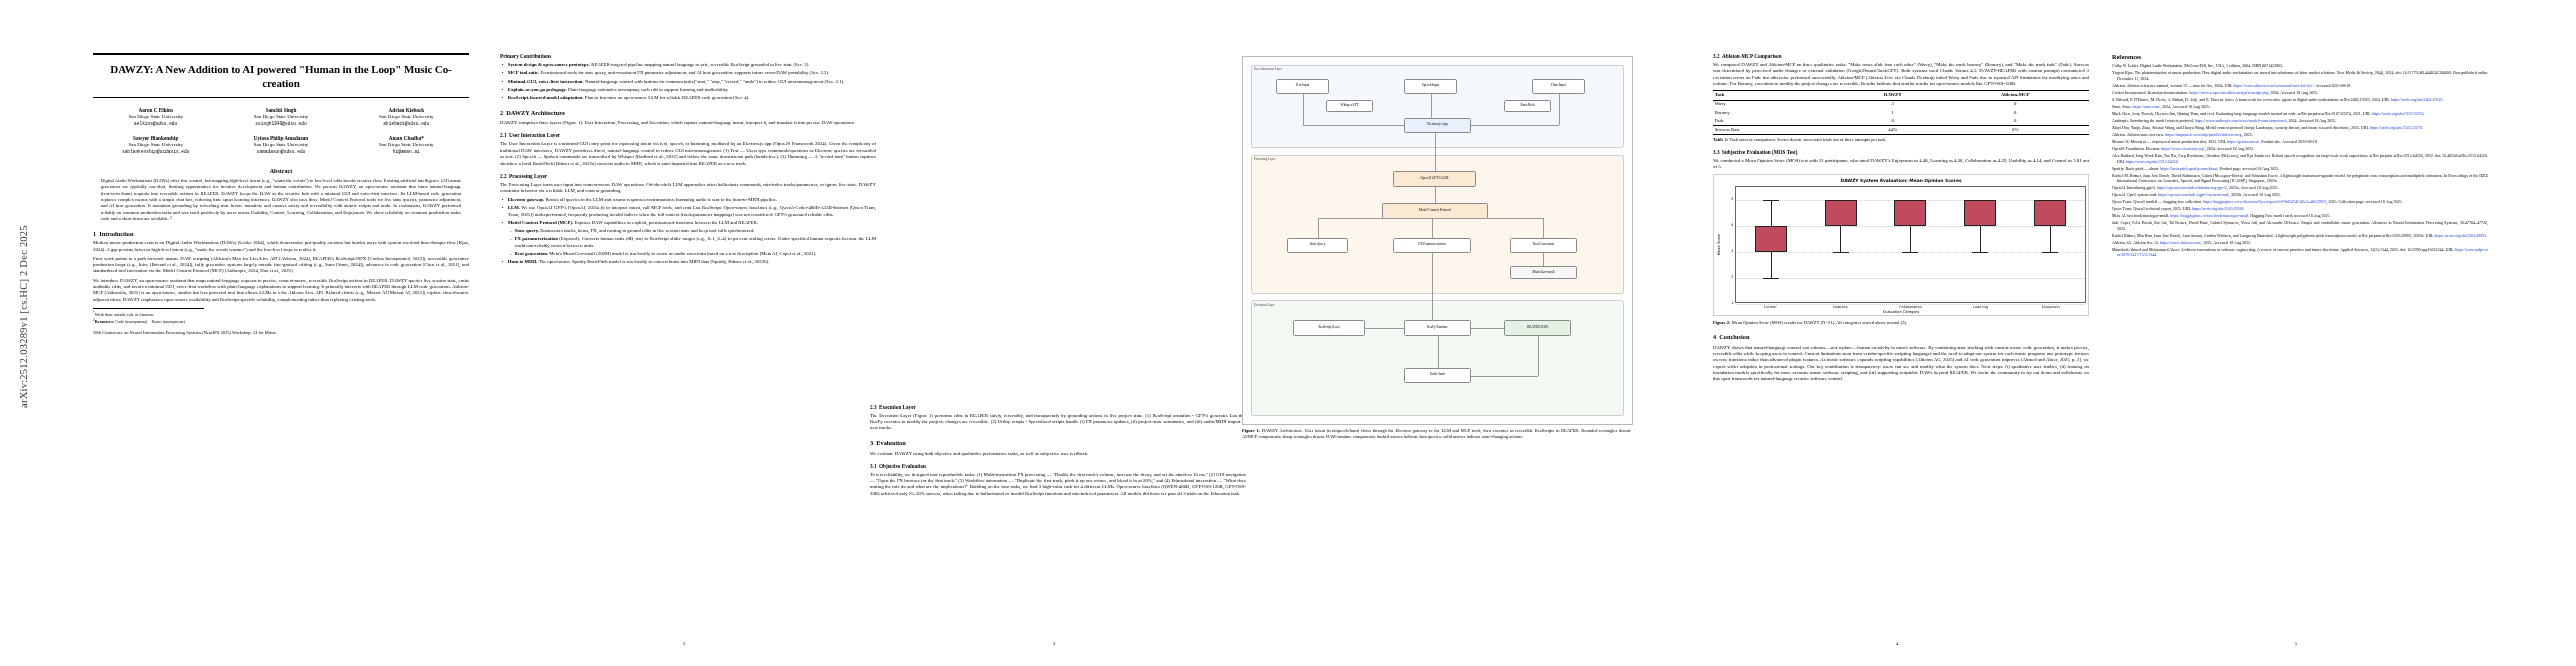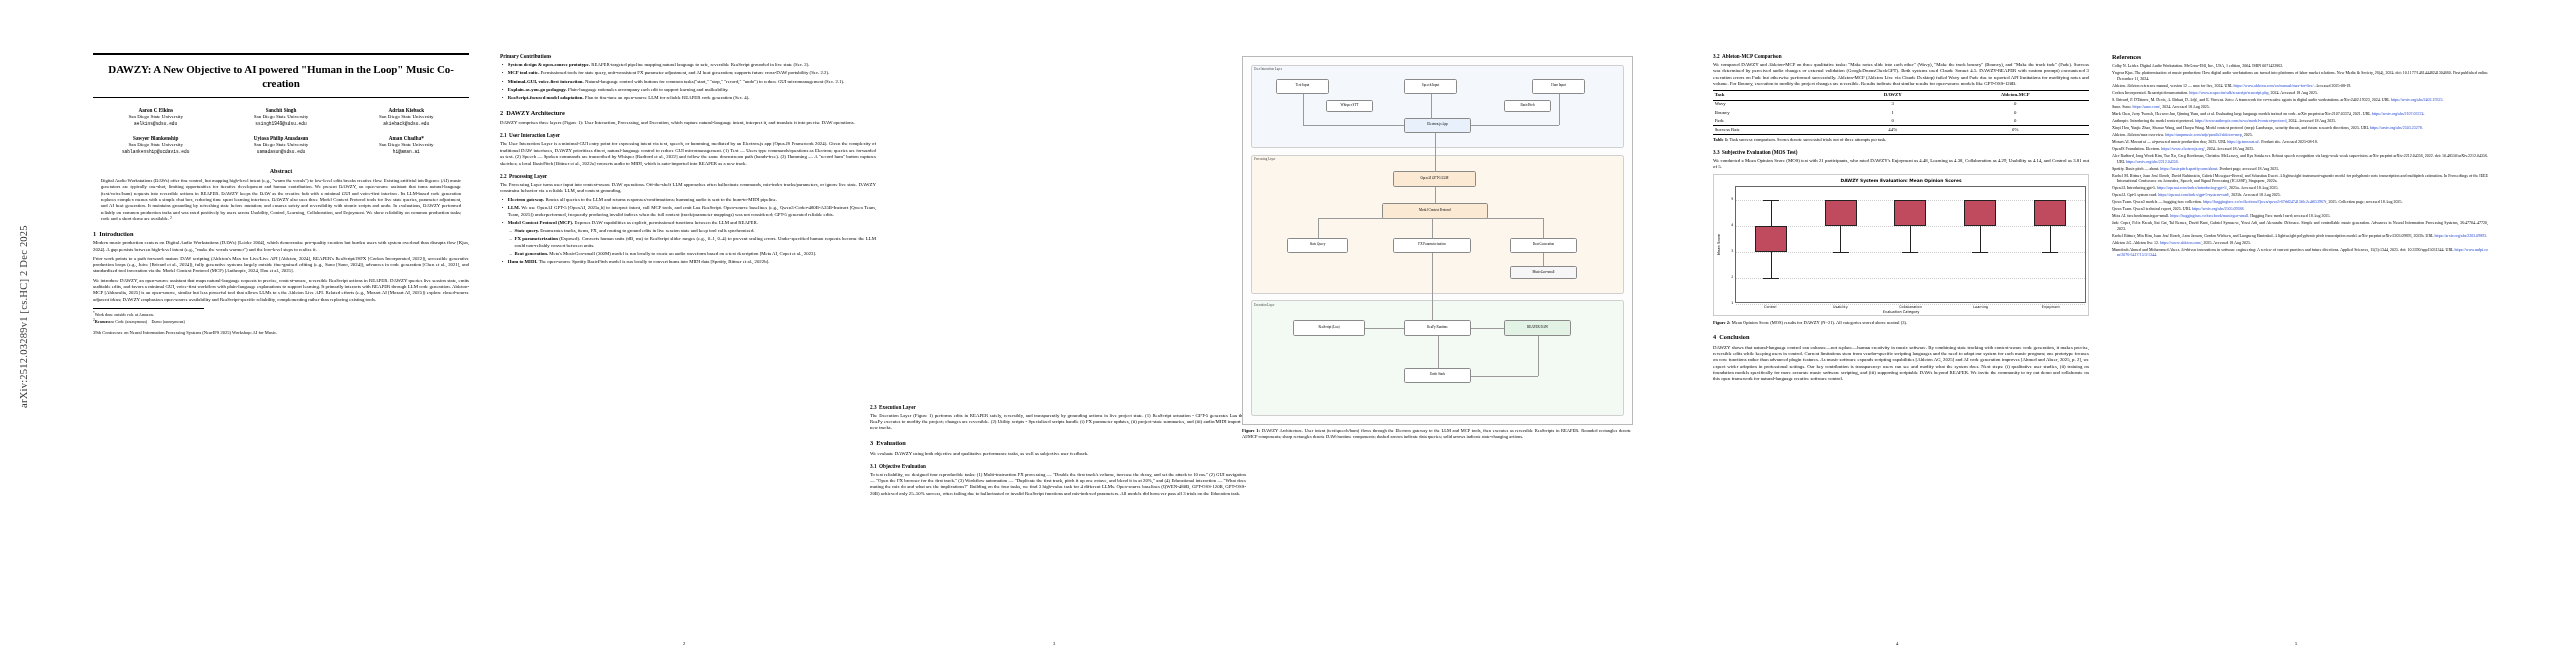--- a/index.html
+++ b/index.html
@@ -109,21 +109,21 @@
 </style>
 </head>
 <body>
 
 <div class="page">
 
   <div class="arxiv-stamp">arXiv:2512.03289v1  [cs.HC]  2 Dec 2025</div>
 
   <div class="col c1">
     <div class="rule-thick"></div>
-    <h1 class="title">DAWZY: A New Objective to AI powered "Human in the Loop" Music Co-creation</h1>
+    <h1 class="title">DAWZY: A New Addition to AI powered "Human in the Loop" Music Co-creation</h1>
     <div class="rule-thin"></div>
 
     <div class="authors">
       <div class="auth">
         <div class="nm">Aaron C Elkins</div>
         <div class="af">San Diego State University</div>
         <div class="em">aelkins@sdsu.edu</div>
       </div>
       <div class="auth">
         <div class="nm">Sanchit Singh</div>

